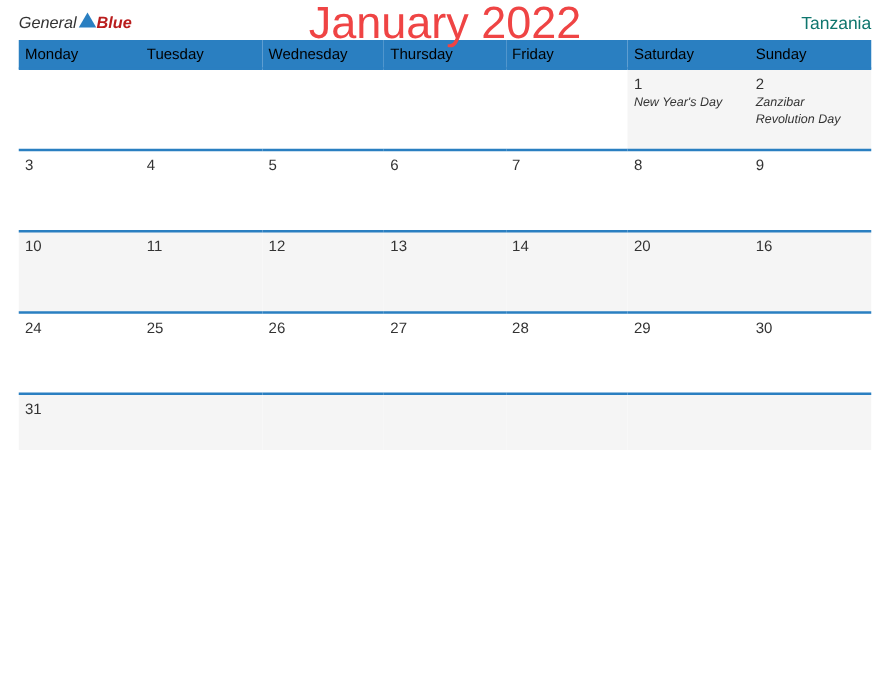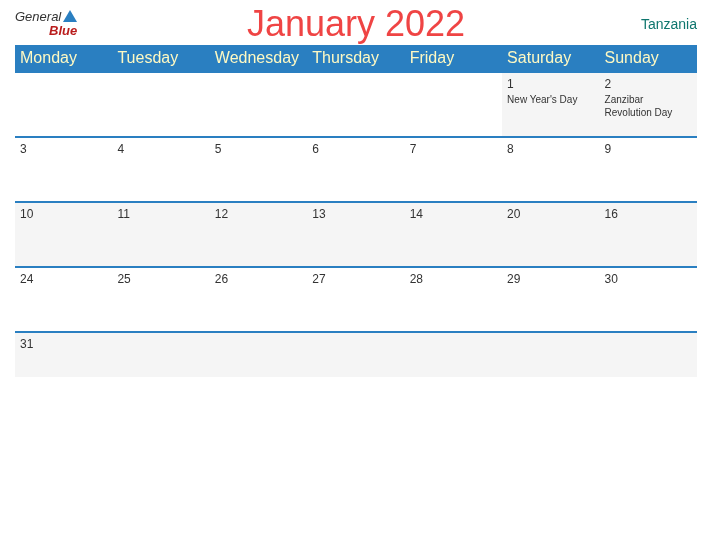--- a/index.html
+++ b/index.html
@@ -22,22 +22,22 @@
     .header {
       display: flex;
       align-items: center;
       justify-content: space-between;
       margin-bottom: 6px;
       position: relative;
     }
 
     .logo {
       display: flex;
-      flex-direction: column;
-      align-items: flex-end;
+      flex-direction: row;
+      align-items: center;
       line-height: 1.1;
     }
 
     .logo-general {
       font-size: 13px;
       color: #333;
       font-style: italic;
     }
 
     .logo-blue {
@@ -76,22 +76,22 @@
 
     
     .calendar-grid {
       width: 100%;
       border-collapse: collapse;
     }
 
     
     .day-header {
       background: #2a7fc1;
-      color: #fef9c3;
-      font-size: 16px;
+      color: #000000;
+      font-size: 12px;
       padding: 4px 5px;
       text-align: left;
       font-weight: normal;
       width: calc(100% / 7);
       margin-left: 26px;
     }
 
     
     .week-row td {
       border-top: 2px solid #2a7fc1;
@@ -123,20 +123,21 @@
       color: #333;
       display: block;
     }
 
     .holiday-name {
       font-size: 10px;
       color: #333;
       display: block;
       margin-top: 2px;
       line-height: 1.3;
+      font-style: italic;
     }
 
     .empty-cell {
       background: #fff !important;
       border-top: 2px solid #2a7fc1;
     }
 
     
     .row-1 td { background: #f0f0f0; }
     .row-2 td { background: #fff; }

